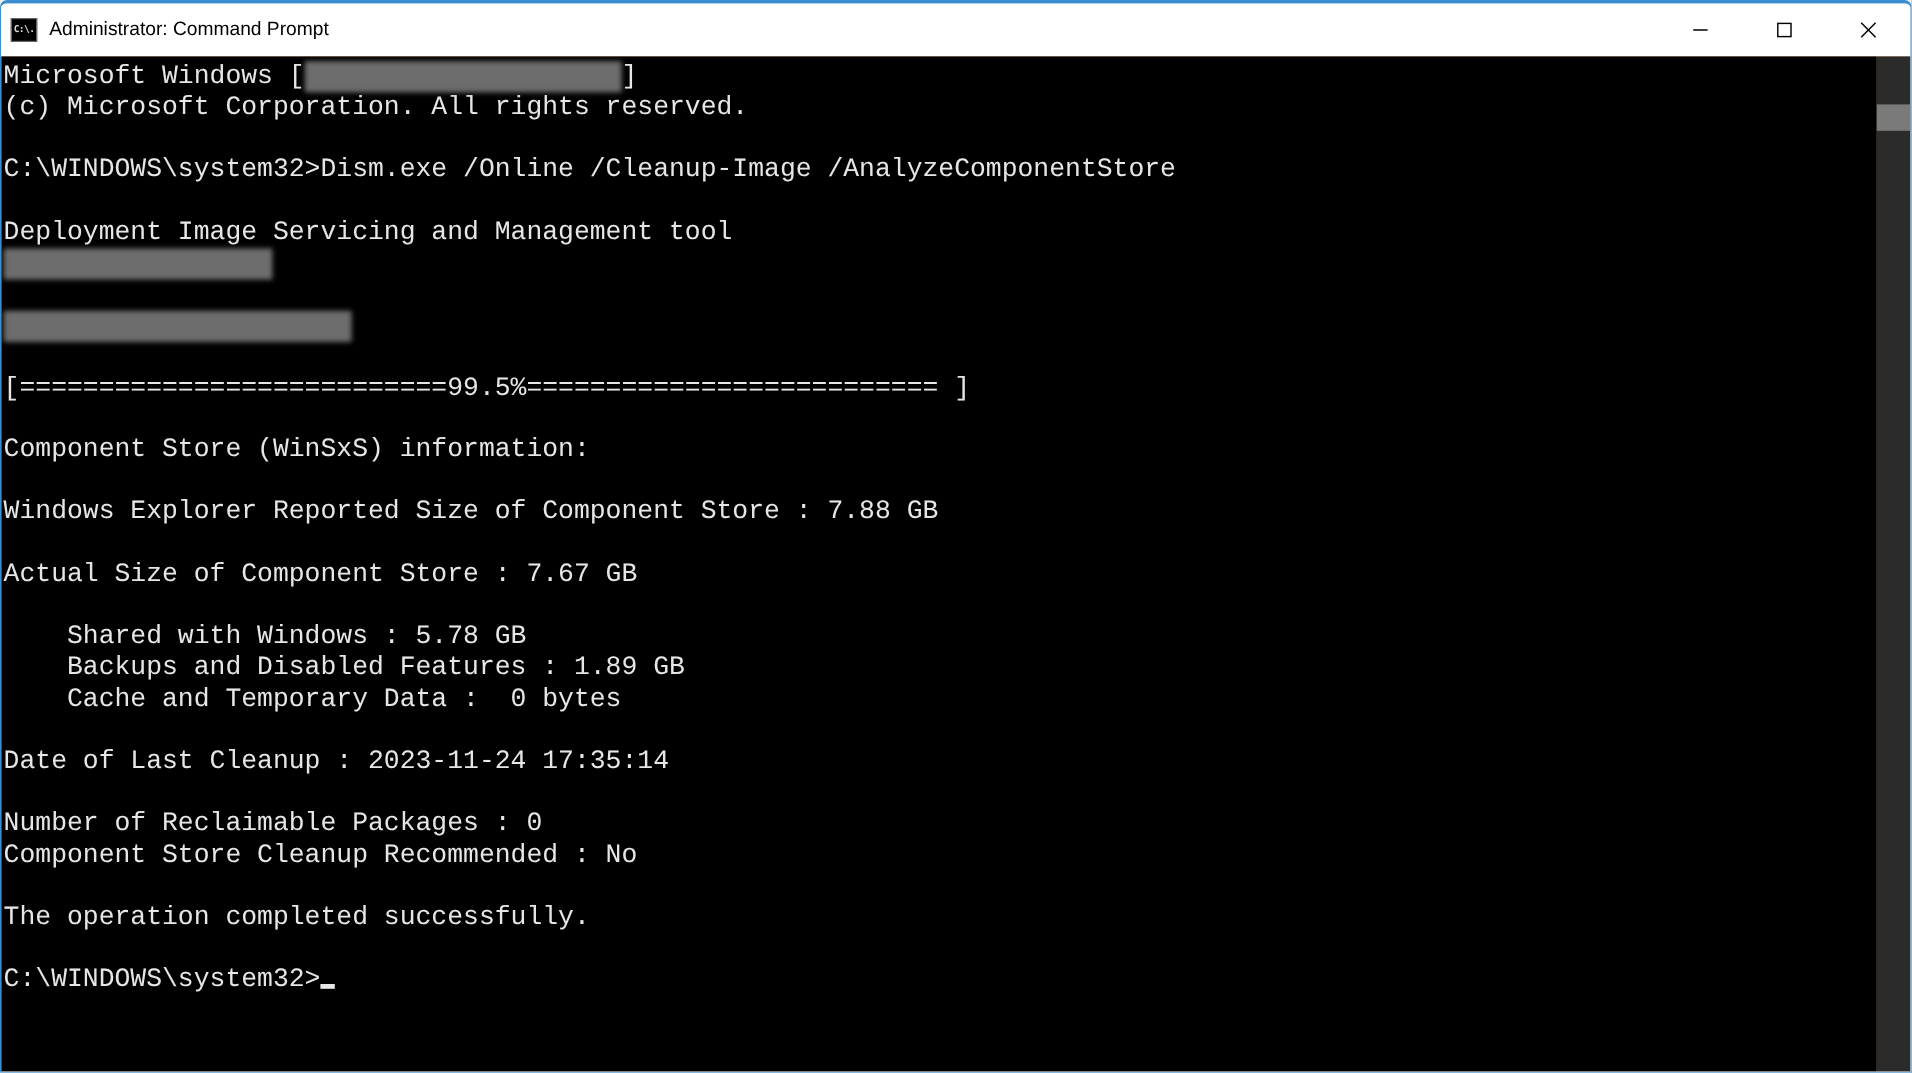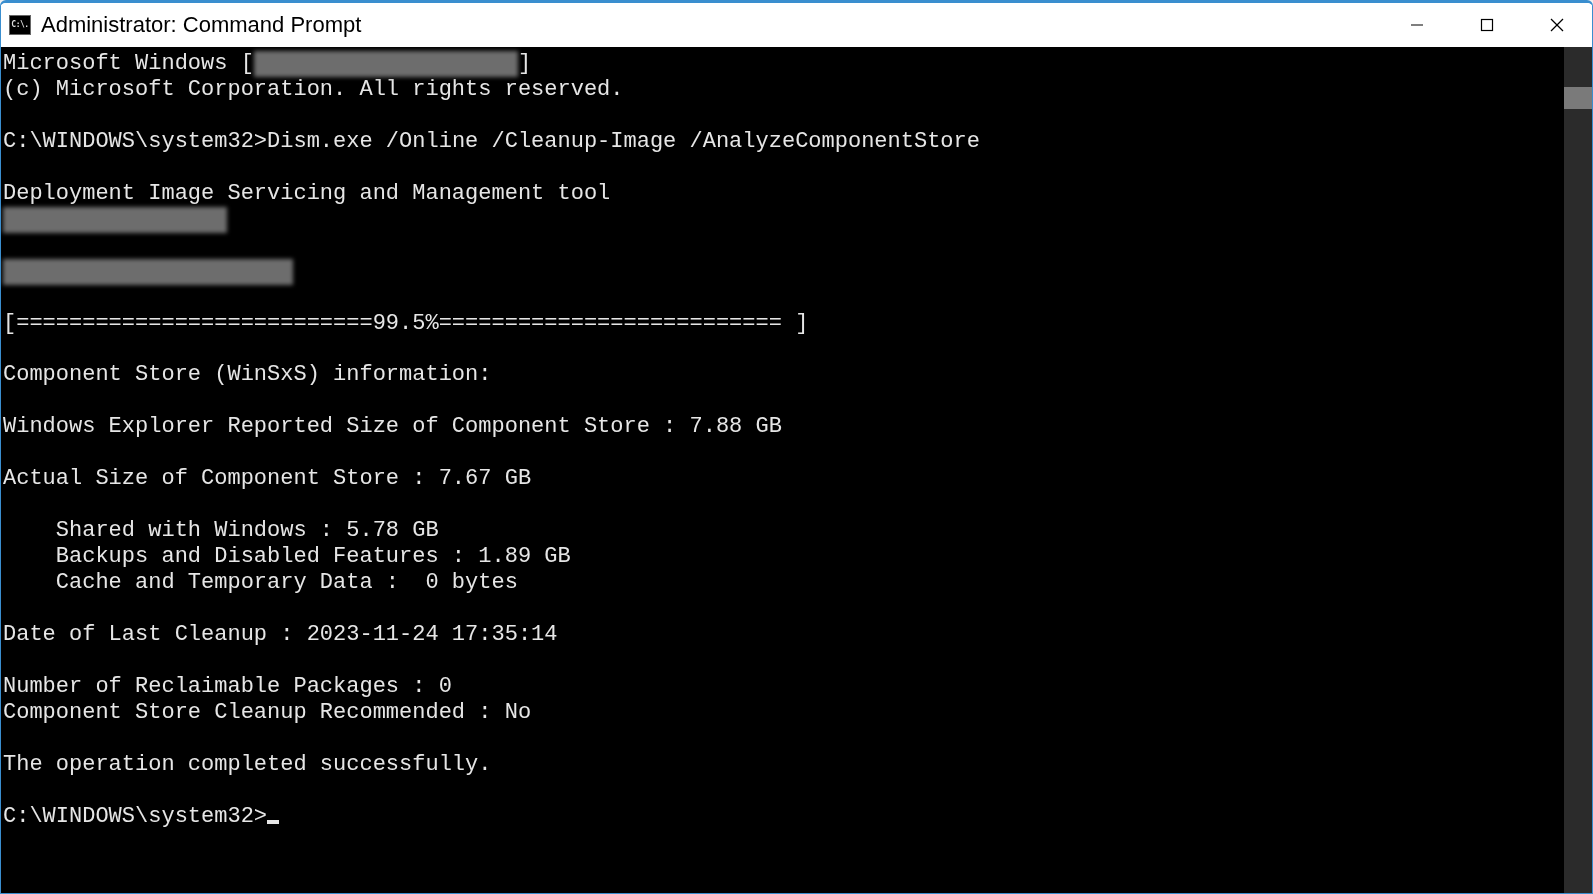--- a/index.html
+++ b/index.html
@@ -23,21 +23,21 @@
   .app-icon {
     width: 22px; height: 20px;
     background: #000;
     border: 1px solid #666;
     display: inline-flex; align-items: center; justify-content: center;
     font: 700 8px/1 Consolas, monospace;
     color: #ddd;
     margin-right: 10px;
     letter-spacing: -0.5px;
   }
-  .title-text { font-size: 22px; color: #000; }
+  .title-text { font-size: 16px; color: #000; }
   .win-controls { margin-left: auto; display: flex; height: 100%; }
   .win-btn {
     width: 70px; height: 100%;
     display: flex; align-items: center; justify-content: center;
     cursor: pointer;
   }
   .win-btn svg { width: 14px; height: 14px; stroke: #000; stroke-width: 1.2; fill: none; }
 
   .terminal-wrap { flex: 1; display: flex; background: #fdba74; position: relative; }
   .terminal {

